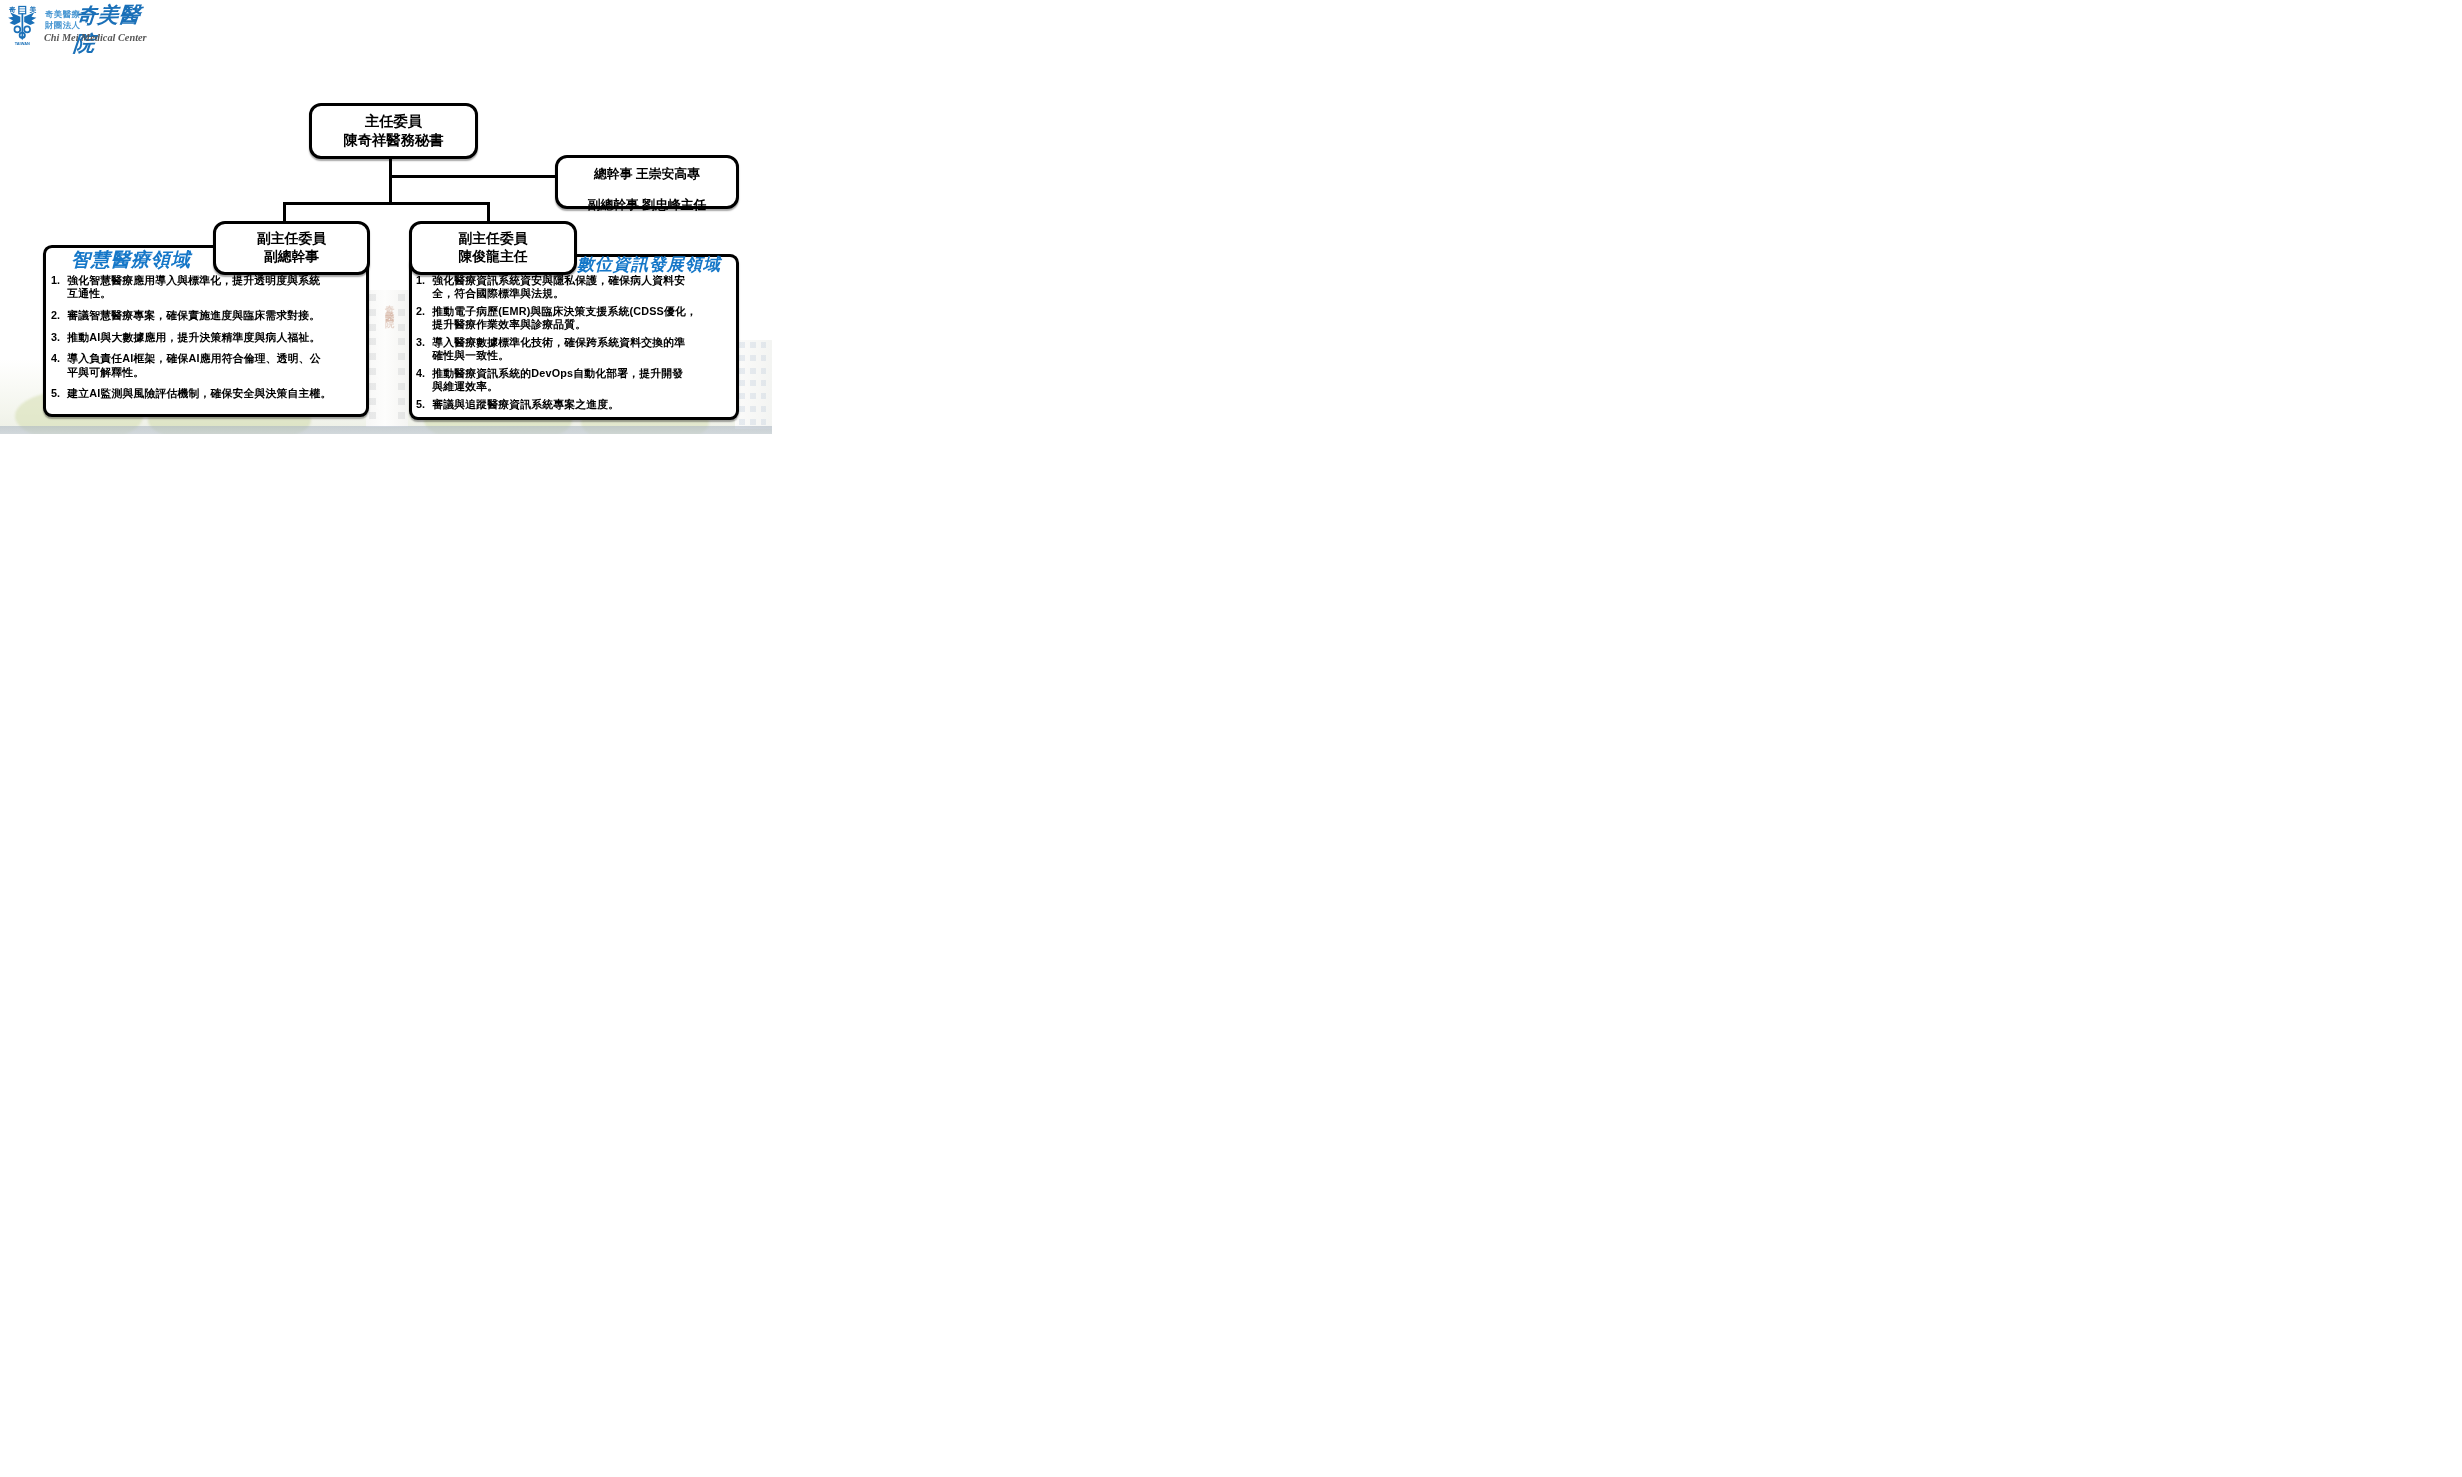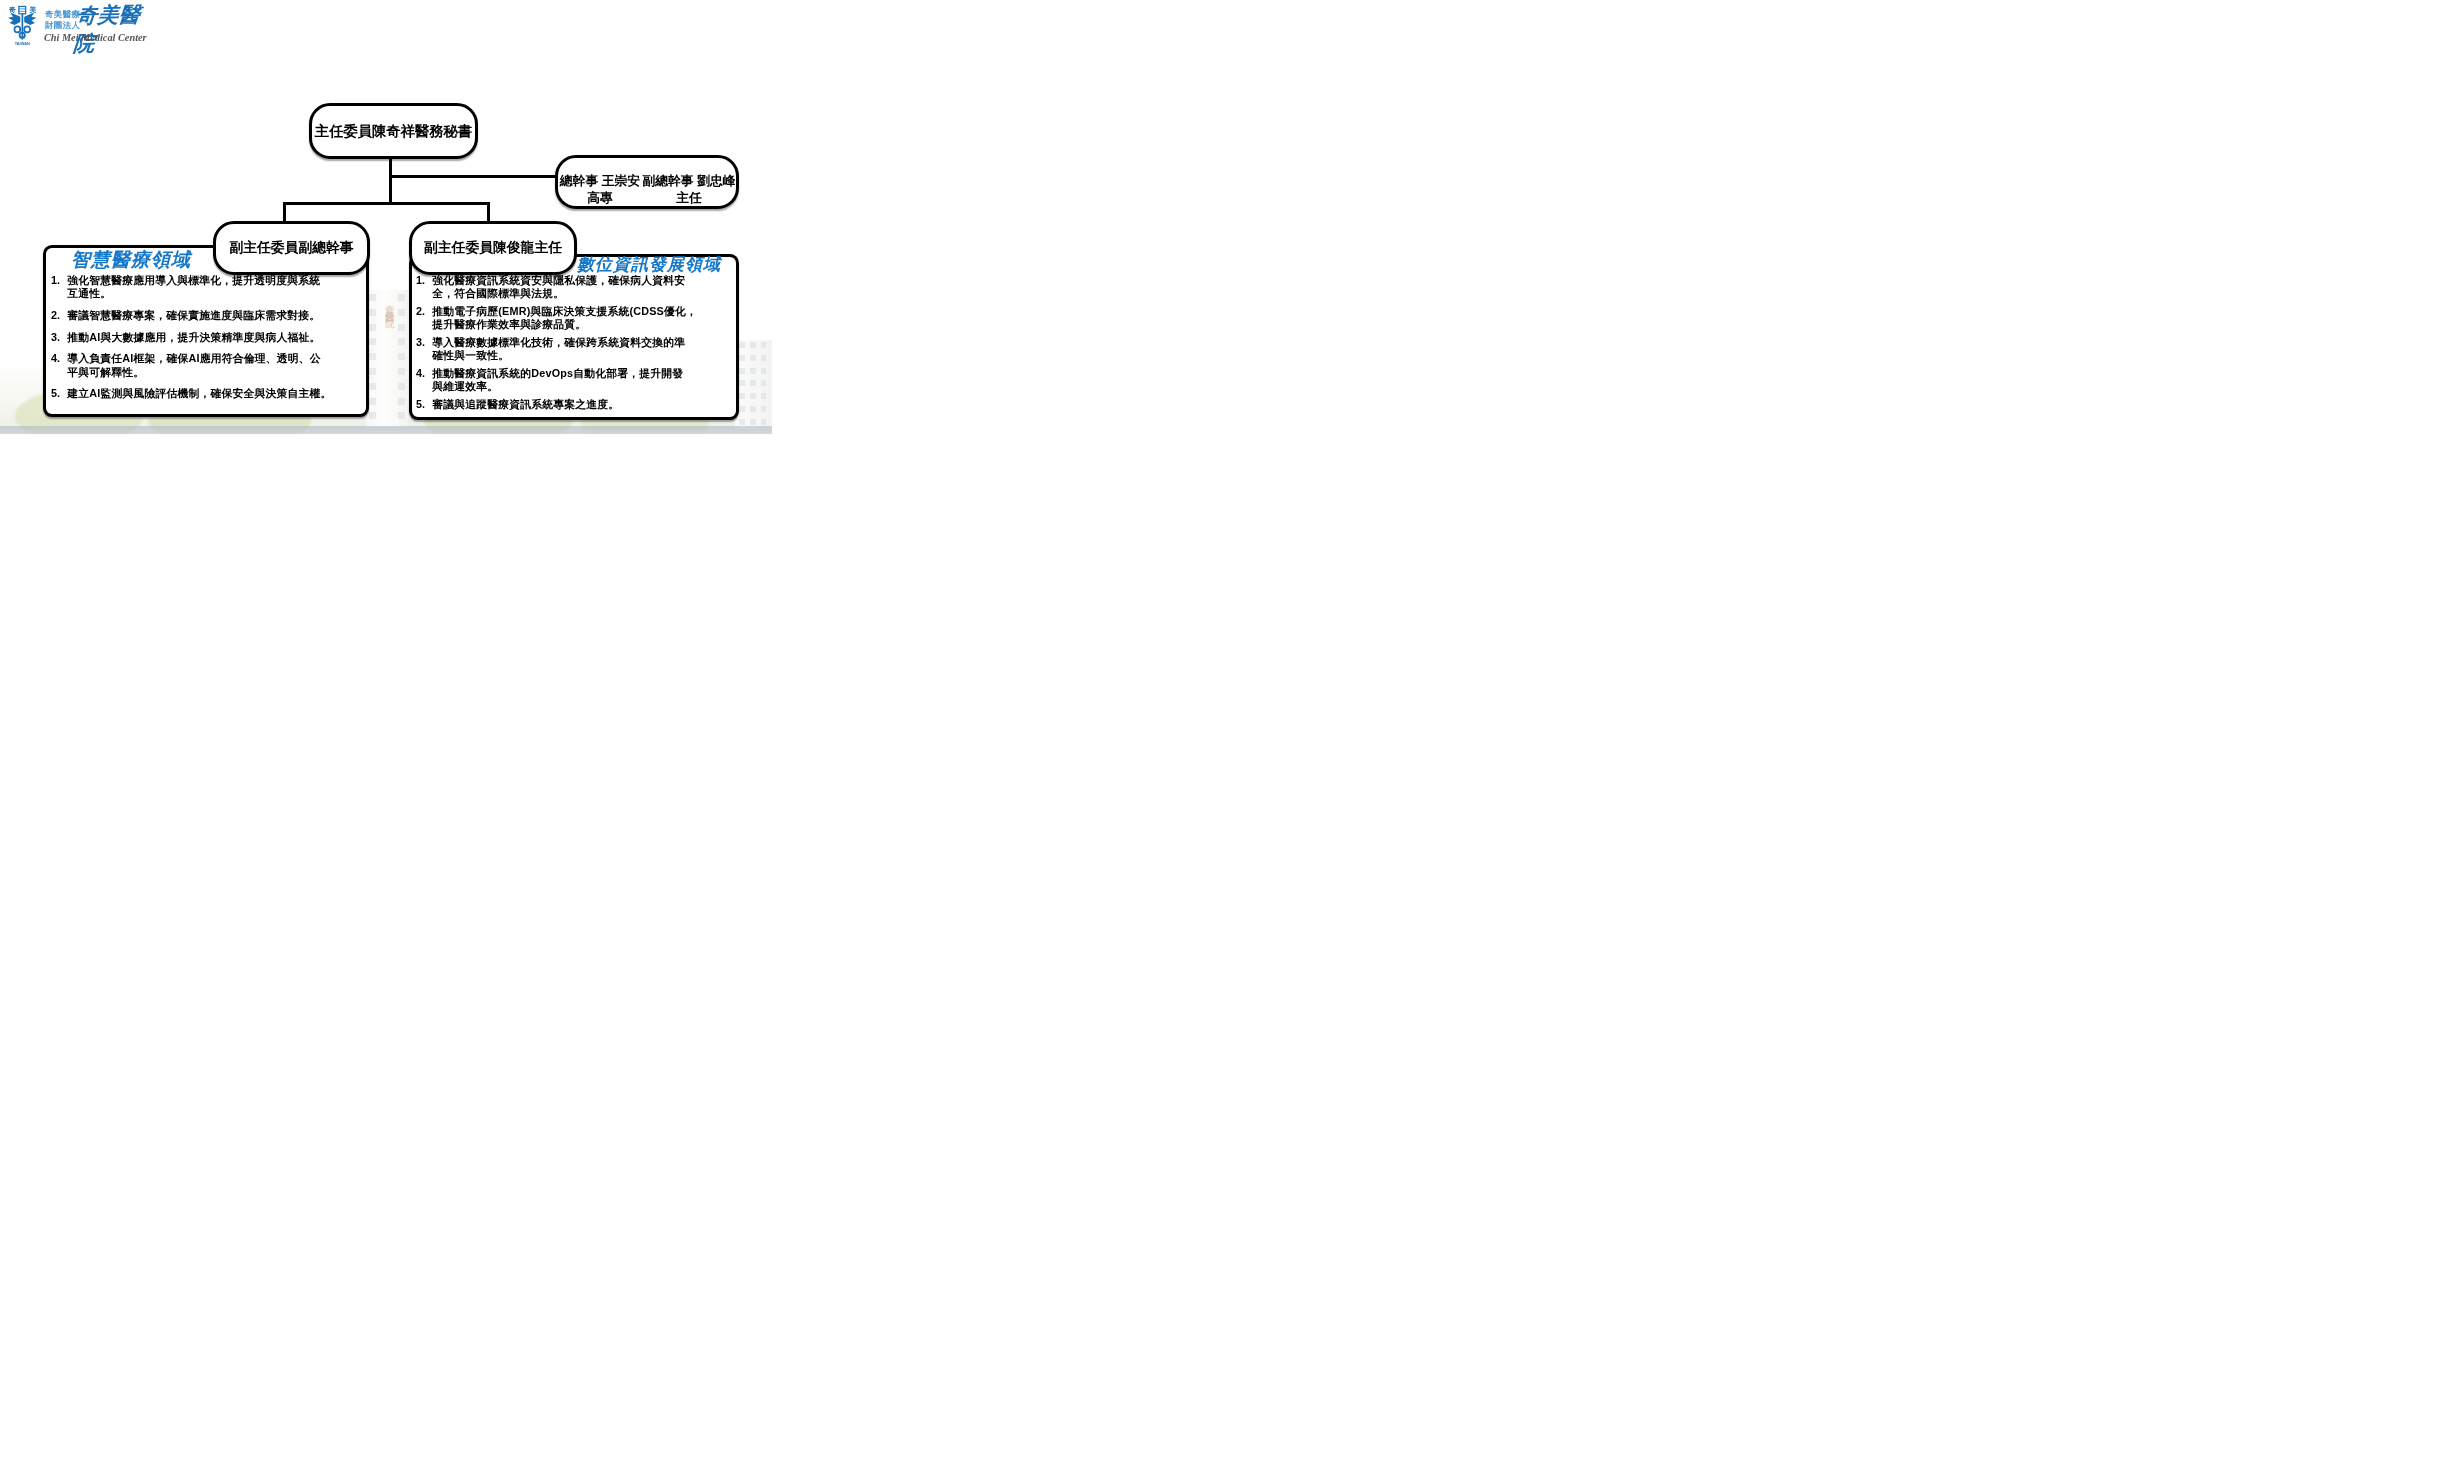--- a/index.html
+++ b/index.html
@@ -38,22 +38,22 @@
             color:#1a70b8;font-family:"DejaVu Serif","Liberation Serif",serif;
             transform:skewX(-6deg) rotate(-1deg);letter-spacing:0.5px;font-style:italic;}
   .logo-en{position:absolute;left:38px;top:28.6px;font-size:10.3px;color:#575757;
            font-family:"Liberation Serif","DejaVu Serif",serif;font-style:italic;font-weight:600;}
 
   
   .title{position:absolute;left:0;top:47px;width:772px;text-align:center;z-index:2;
          font-size:22.7px;font-weight:900;color:#050505;letter-spacing:1.5px;}
 
   
-  .obox{position:absolute;background:#ffffff;border:3.4px solid #000;border-radius:21px;
-        box-shadow:0 2px 1.5px rgba(0,0,0,.35);z-index:3;display:flex;flex-direction:row;
+  .obox{position:absolute;background:#ffffff;border:3.4px solid #000;border-radius:12px;
+        box-shadow:0 2px 1.5px rgba(0,0,0,.35);z-index:3;display:flex;flex-direction:column;
         align-items:center;justify-content:center;text-align:center;}
   .obox .l1,.obox .l2{font-weight:800;color:#000;}
   .box-chair{left:309px;top:103px;width:163px;height:50px;}
   .box-chair .l1,.box-chair .l2{font-size:14.3px;line-height:18.7px;}
   .box-sec{left:555px;top:155px;width:178px;height:48px;}
   .box-sec .l1,.box-sec .l2{font-size:12.8px;line-height:17px;margin-top:14px;}
   .box-vice-l{left:213px;top:221px;width:151px;height:48px;z-index:4;}
   .box-vice-r{left:409px;top:221px;width:162px;height:48px;z-index:4;}
   .box-vice-l .l1,.box-vice-l .l2,.box-vice-r .l1,.box-vice-r .l2{font-size:13.8px;line-height:18px;}
 

